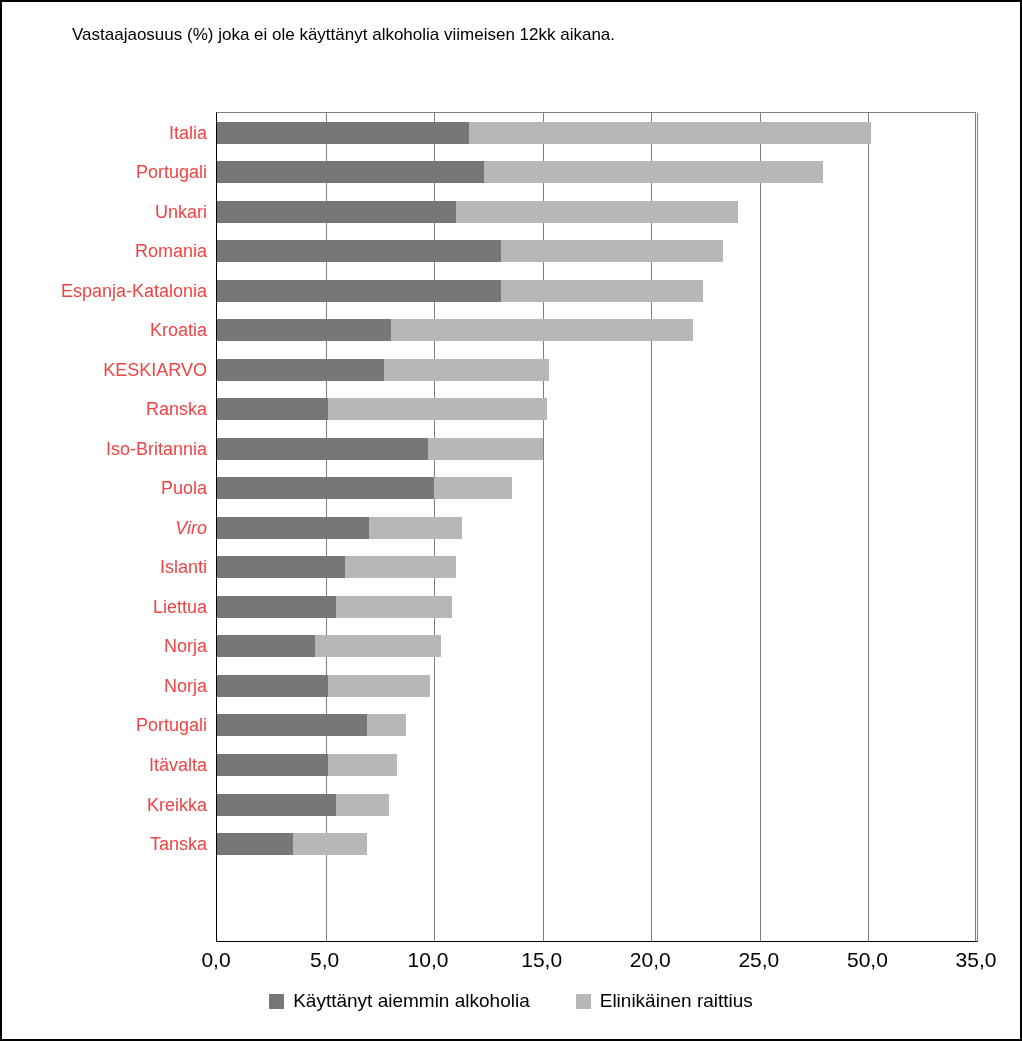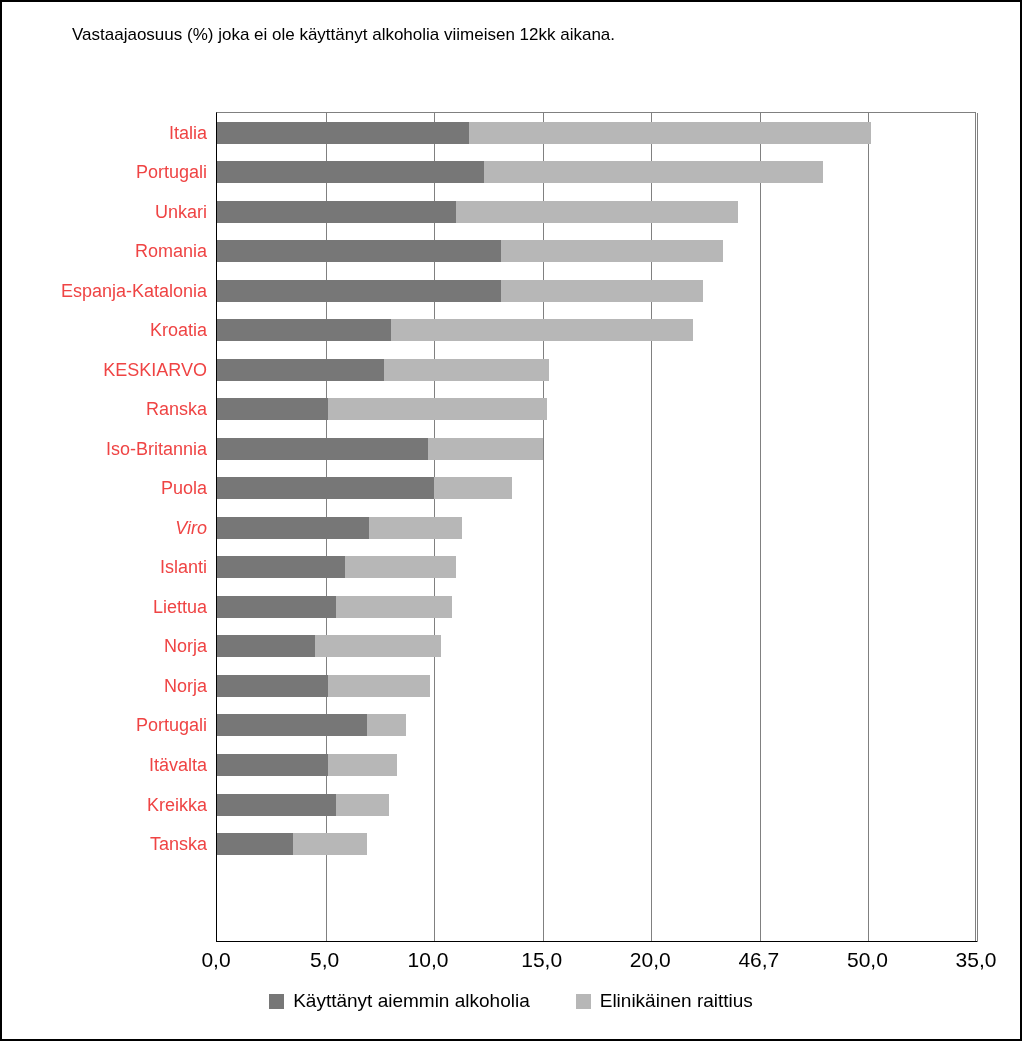--- a/index.html
+++ b/index.html
@@ -271,21 +271,21 @@
       </div>
   </div>
 
   <div class="axis-bottom"></div>
   <div id="xticks">
       <div class="xtick" style="left: 214px;">0,0</div>
       <div class="xtick" style="left: 322.571px;">5,0</div>
       <div class="xtick" style="left: 426px;">10,0</div>
       <div class="xtick" style="left: 539.714px;">15,0</div>
       <div class="xtick" style="left: 648.286px;">20,0</div>
-      <div class="xtick" style="left: 756.857px;">46,7</div>
+      <div class="xtick" style="left: 756.857px;">25,0</div>
       <div class="xtick" style="left: 865.429px;">50,0</div>
       <div class="xtick" style="left: 974px;">35,0</div>
     </div>
 
   <div class="legend">
     <div class="legend-item">
       <span class="legend-swatch" id="sw0" style="background: rgb(119, 119, 119);"></span>
       <span>Käyttänyt aiemmin alkoholia</span>
     </div>
     <div class="legend-item">

